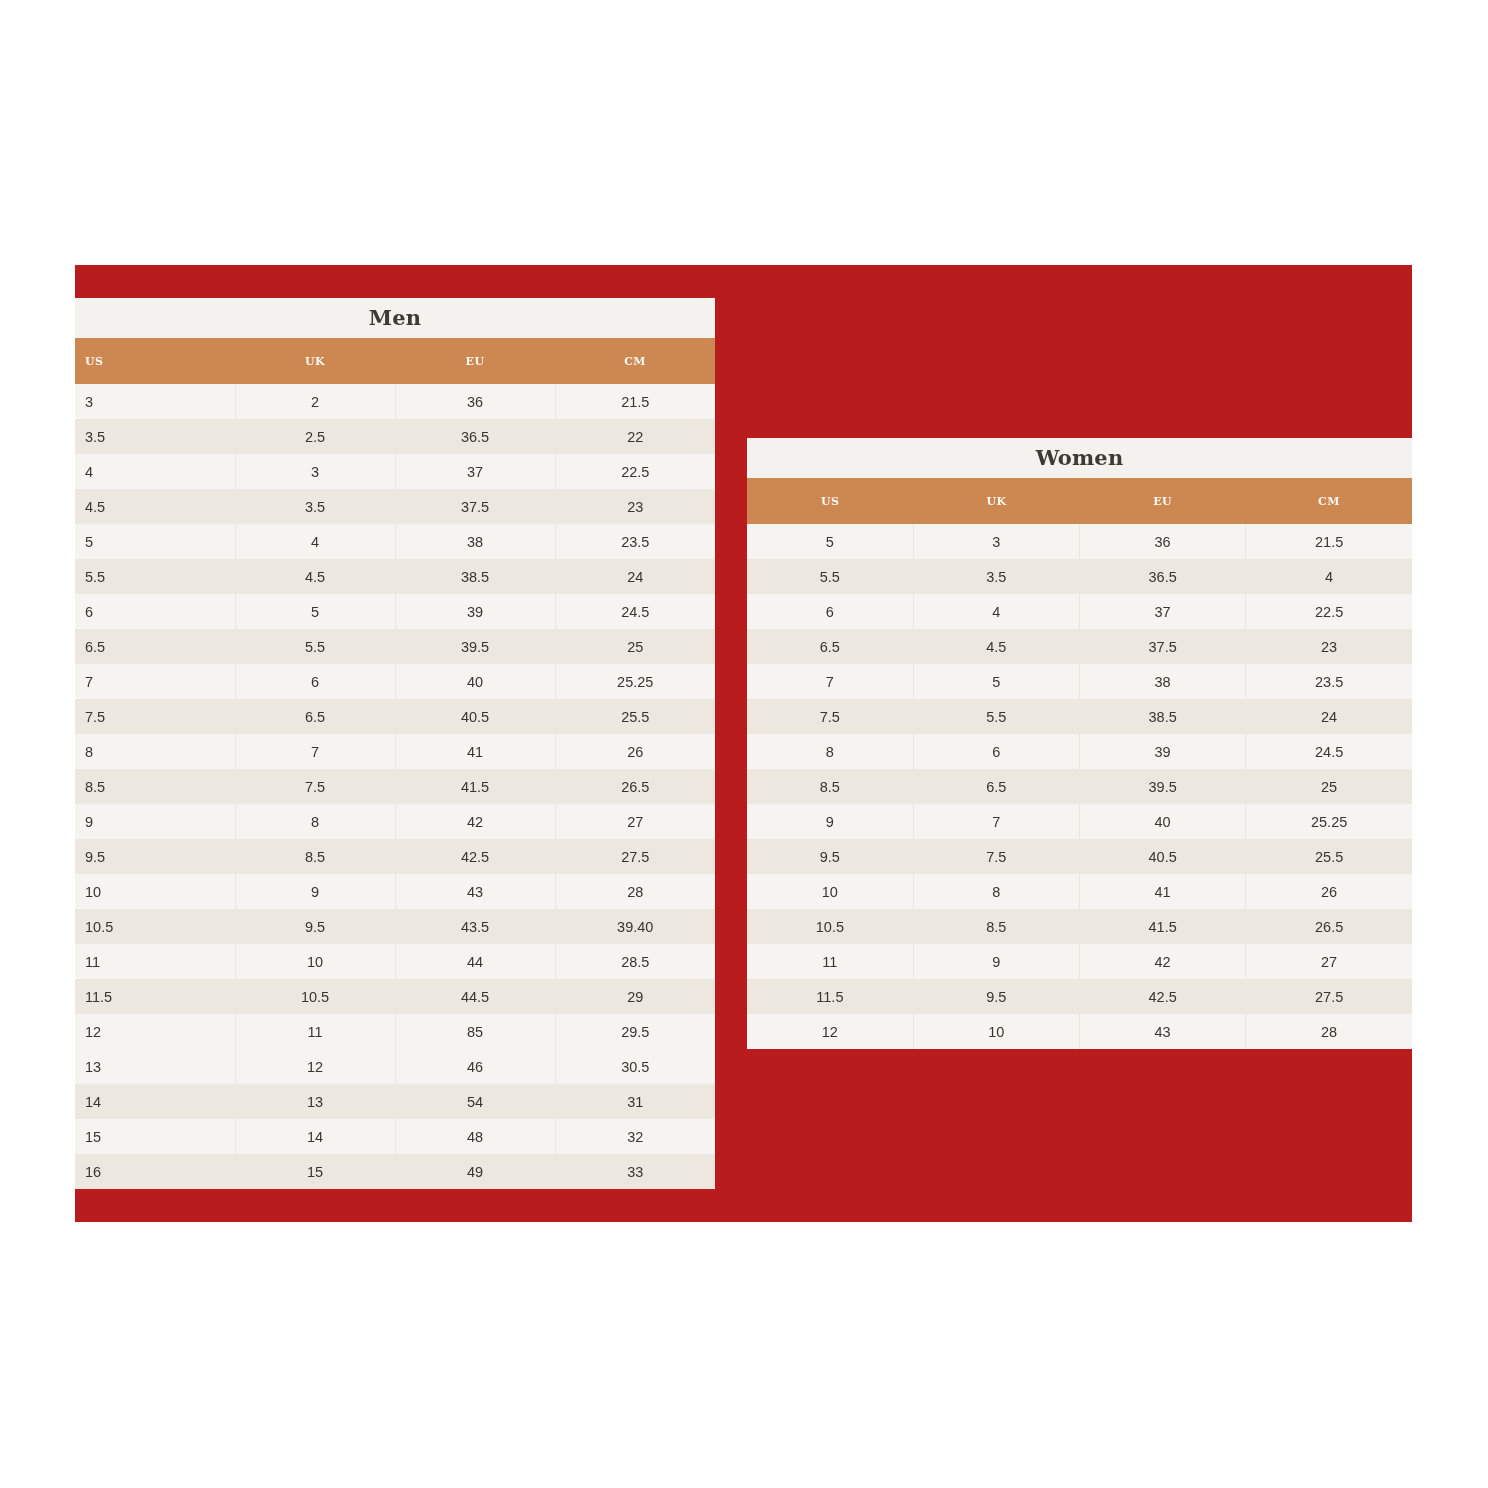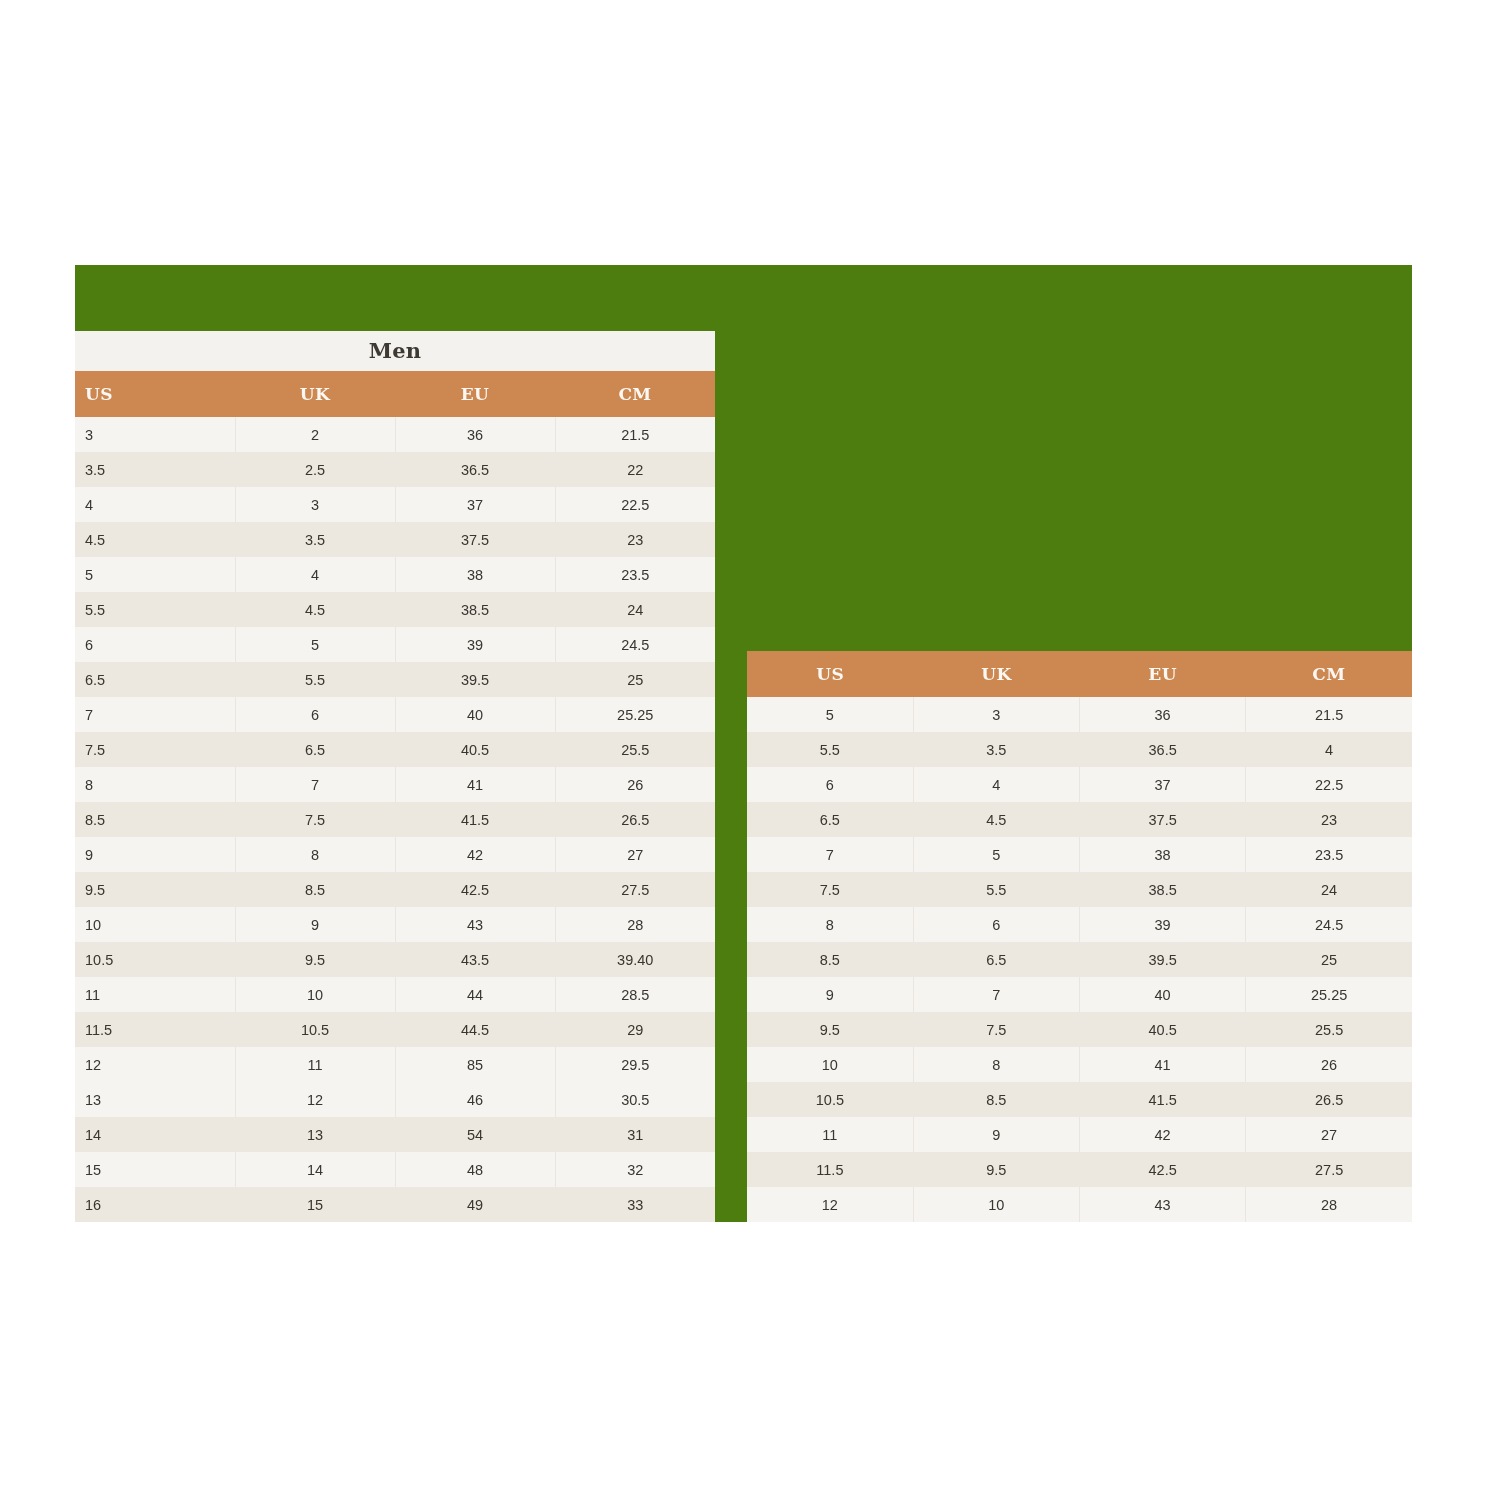--- a/index.html
+++ b/index.html
@@ -21,24 +21,24 @@
     background: #ffffff;
   }
 
   
   .chart-container {
     position: absolute;
     left: 75px;
     top: 265px;
     width: 1337px;
     height: 957px;
-    background: #4d7c0f;
+    background: #b91c1c;
     display: flex;
     flex-direction: row;
-    align-items: flex-end;
+    align-items: center;
   }
 
   .table-block {
     position: relative;
   }
   .table-block.men {
     width: 640px;
   }
   .table-block.gap {
     width: 32px;
@@ -64,21 +64,21 @@
     width: 100%;
     border-collapse: collapse;
     table-layout: fixed;
   }
 
   table.size-table thead th {
     background: #cd8750;
     color: #fbf8f3;
     font-family: "DejaVu Serif", "Liberation Serif", serif;
     font-weight: bold;
-    font-size: 17px;
+    font-size: 11px;
     letter-spacing: 0.4px;
     height: 46px;
     padding: 0;
     text-align: center;
     vertical-align: middle;
   }
 
   
   .table-block.men table.size-table thead th.col-first {
     text-align: left;
@@ -269,20 +269,21 @@
               <td>49</td>
               <td>33</td>
             </tr>
           </tbody>
       </table>
     </div>
 
     <div class="table-block gap"></div>
 
     <div class="table-block women">
+      <div class="table-title">Women</div>
       <table class="size-table">
         <thead>
           <tr>
             <th class="col-first">US</th>
             <th>UK</th>
             <th>EU</th>
             <th>CM</th>
           </tr>
         </thead>
         <tbody>

